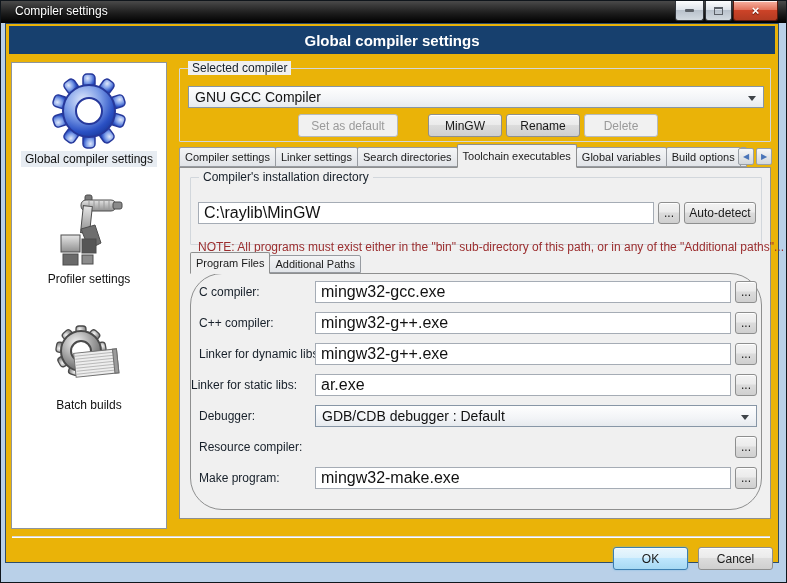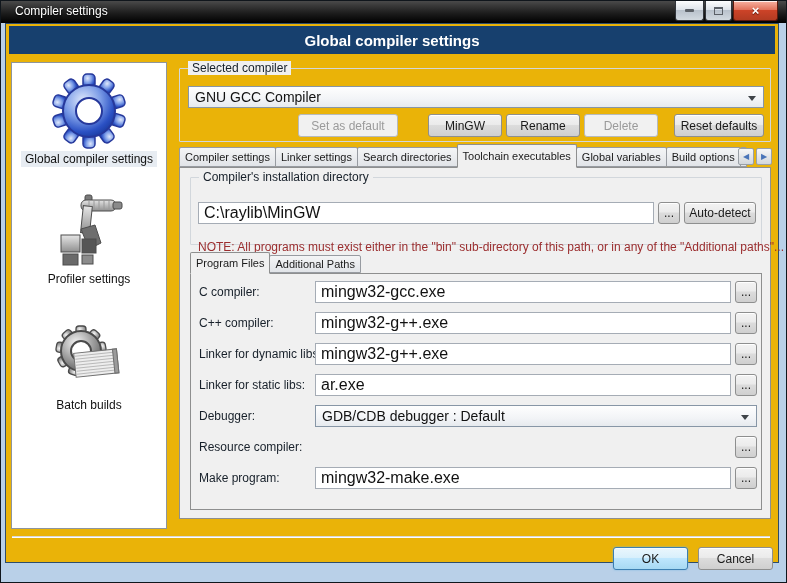--- a/index.html
+++ b/index.html
@@ -222,21 +222,20 @@
     <div class="groupbox" style="left:173px; top:44px; width:592px; height:74px;">
       <span class="legend">Selected compiler</span>
       <div class="combo" style="left:8px; top:17px; width:576px;">
         <span>GNU GCC Compiler</span>
         <span class="arrow"></span>
       </div>
       <div class="btn disabled" style="left:118px; top:45px; width:100px;">Set as default</div>
       <div class="btn" style="left:248px; top:45px; width:74px;">MinGW</div>
       <div class="btn" style="left:326px; top:45px; width:74px;">Rename</div>
       <div class="btn disabled" style="left:404px; top:45px; width:74px;">Delete</div>
-      <div class="btn" style="left:494px; top:45px; width:90px;">Reset defaults</div>
     </div>
 
     <div class="tabstrip" style="left:173px; top:120px; height:23px;">
       <div class="tab">Compiler settings</div>
       <div class="tab">Linker settings</div>
       <div class="tab">Search directories</div>
       <div class="tab active">Toolchain executables</div>
       <div class="tab">Global variables</div>
       <div class="tab">Build options</div>
       <div class="tab sliver"></div>
@@ -258,35 +257,35 @@
       <input class="tfield" style="left: 18px; top: 34px; width: 456px;" value="C:\raylib\MinGW">
       <div class="btn" style="left:478px; top:34px; width:22px; height:22px;">...</div>
       <div class="btn" style="left:504px; top:34px; width:72px; height:22px;">Auto-detect</div>
       <div class="note" style="left:18px; top:72px;">NOTE: All programs must exist either in the "bin" sub-directory of this path, or in any of the "Additional paths"...</div>
 
       <div class="tabstrip" style="left:10px; top:84px; height:21px;">
         <div class="tab active" style="height:22px;">Program Files</div>
         <div class="tab" style="height:18px;">Additional Paths</div>
       </div>
 
-      <div class="panel" style="left:10px; top:105px; width:572px; height:237px;">
+      <div class="panel" style="left:10px; top:105px; width:572px; height:237px;border-radius:32px;">
 
         <span class="row-label" style="left:8px; top:11px;">C compiler:</span>
         <input class="tfield" style="left: 124px; top: 7px; width: 416px;" value="mingw32-gcc.exe">
         <div class="btn" style="left:544px; top:7px; width:22px; height:22px;">...</div>
 
         <span class="row-label" style="left:8px; top:42px;">C++ compiler:</span>
         <input class="tfield" style="left: 124px; top: 38px; width: 416px;" value="mingw32-g++.exe">
         <div class="btn" style="left:544px; top:38px; width:22px; height:22px;">...</div>
 
         <span class="row-label" style="left:8px; top:73px;">Linker for dynamic libs:</span>
         <input class="tfield" style="left: 124px; top: 69px; width: 416px;" value="mingw32-g++.exe">
         <div class="btn" style="left:544px; top:69px; width:22px; height:22px;">...</div>
 
-        <span class="row-label" style="left:8px; top:104px;">Linker for static libs:</span>
+        <span class="row-label" style="left:0; top:104px;">Linker for static libs:</span>
         <input class="tfield" style="left: 124px; top: 100px; width: 416px;" value="ar.exe">
         <div class="btn" style="left:544px; top:100px; width:22px; height:22px;">...</div>
 
         <span class="row-label" style="left:8px; top:135px;">Debugger:</span>
         <div class="combo" style="left:124px; top:131px; width:442px;">
           <span>GDB/CDB debugger : Default</span>
           <span class="arrow"></span>
         </div>
 
         <span class="row-label" style="left:8px; top:166px;">Resource compiler:</span>

